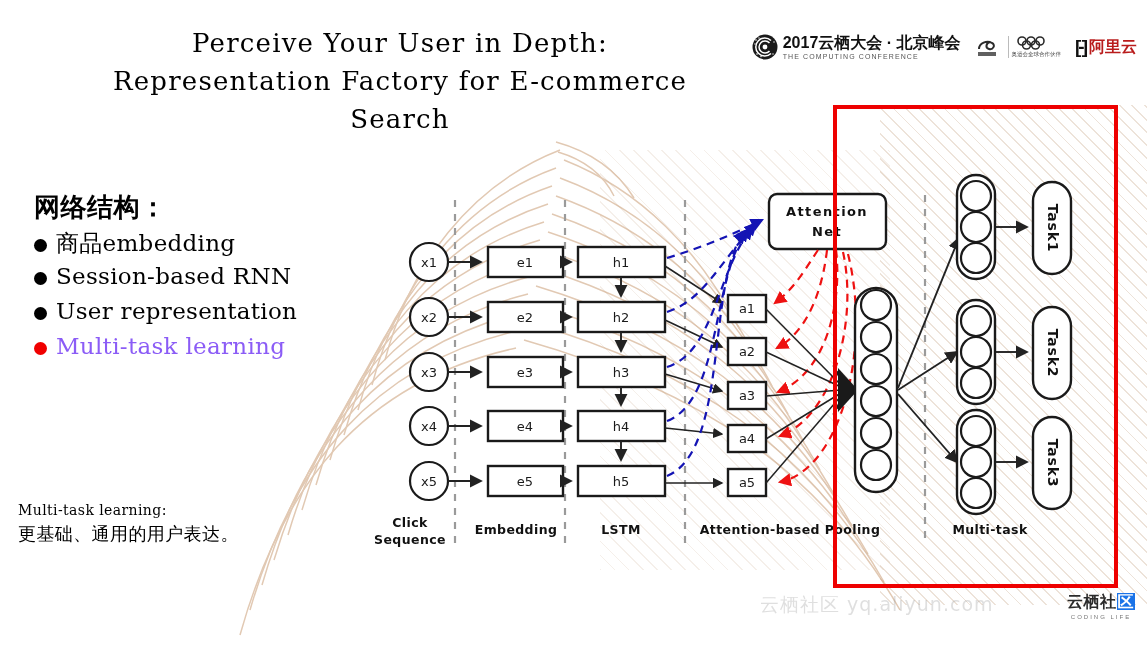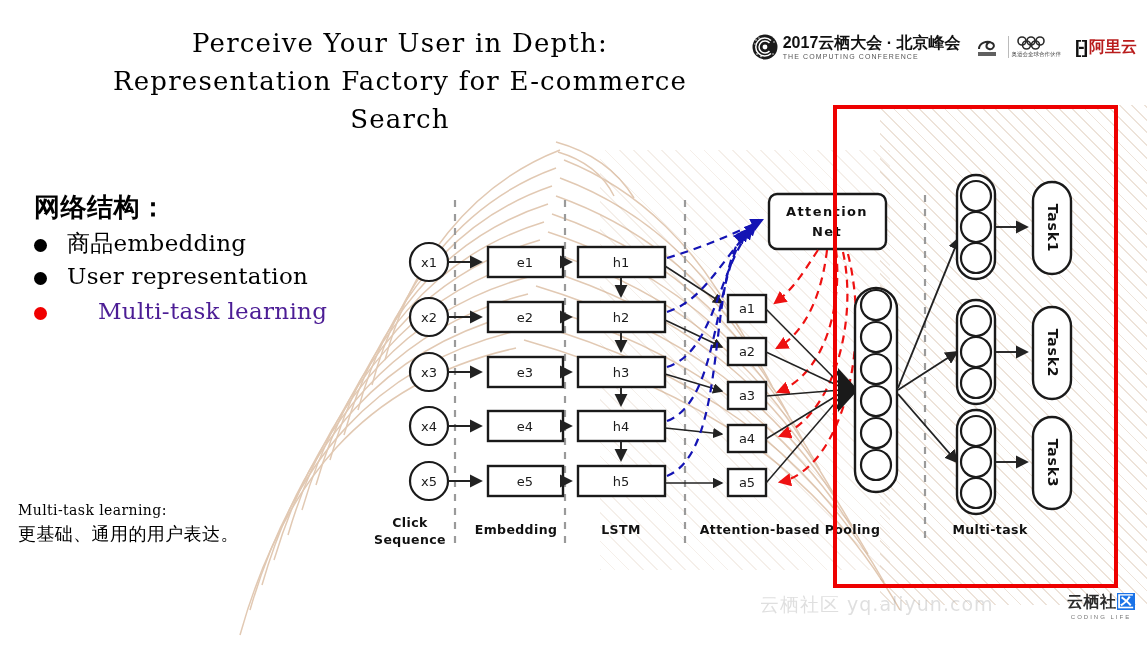--- a/index.html
+++ b/index.html
@@ -52,31 +52,31 @@
   #logo-aliyun .mark{font-size:19px;font-weight:bold;color:#111;letter-spacing:-3px;}
   #logo-aliyun .name{font-size:16px;font-weight:bold;color:#b91c1c;}
 
   
   #net-heading{
     position:absolute;left:34px;top:190px;
     font-family:"DejaVu Serif", serif;
     font-size:26px;font-weight:bold;color:#000;letter-spacing:0.5px;
   }
   #bullets{position:absolute;left:34px;top:228px;width:390px;}
-  .bullet-row{display:flex;align-items:baseline;gap:20px;height:35px;}
+  .bullet-row{display:flex;align-items:baseline;gap:9px;height:35px;}
   .bullet-dot{
     width:13px;height:13px;border-radius:50%;background:#000;flex:0 0 auto;
     position:relative;top:1px;
   }
   .bullet-dot.red{background:#f00000;}
   .bullet-label{
     font-family:"DejaVu Serif", serif;
     font-size:23px;color:#000;letter-spacing:0.3px;white-space:nowrap;
   }
-  .bullet-label.red{color:#4c1d95;margin-left:31px;}
+  .bullet-label.red{color:#8b5cf6;}
 
   #mtl-note{position:absolute;left:18px;top:502px;width:360px;}
   #mtl-note .ln1{
     font-family:"DejaVu Serif", serif;font-size:14px;color:#000;letter-spacing:0.4px;
   }
   #mtl-note .ln2{
     font-family:"DejaVu Serif", serif;font-size:18px;color:#000;margin-top:4px;letter-spacing:0.4px;
   }
 
   
@@ -220,20 +220,24 @@
 
   <div id="net-heading">网络结构：</div>
 
   <div id="bullets">
     <div class="bullet-row">
       <span class="bullet-dot"></span>
       <span class="bullet-label">商品embedding</span>
     </div>
     <div class="bullet-row">
       <span class="bullet-dot"></span>
+      <span class="bullet-label">Session-based RNN</span>
+    </div>
+    <div class="bullet-row">
+      <span class="bullet-dot"></span>
       <span class="bullet-label">User representation</span>
     </div>
     <div class="bullet-row">
       <span class="bullet-dot red"></span>
       <span class="bullet-label red">Multi-task learning</span>
     </div>
   </div>
 
   <div id="mtl-note">
     <div class="ln1">Multi-task learning:</div>

